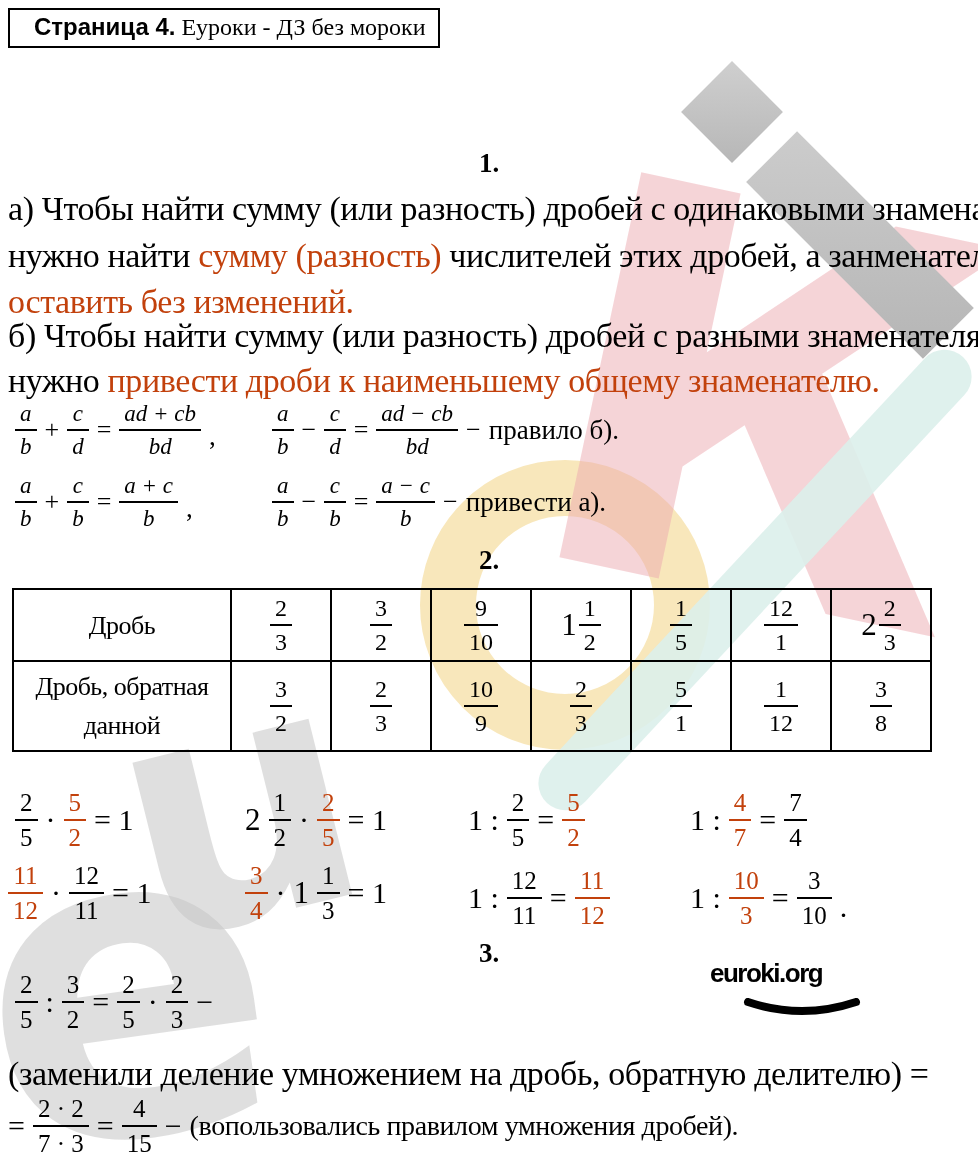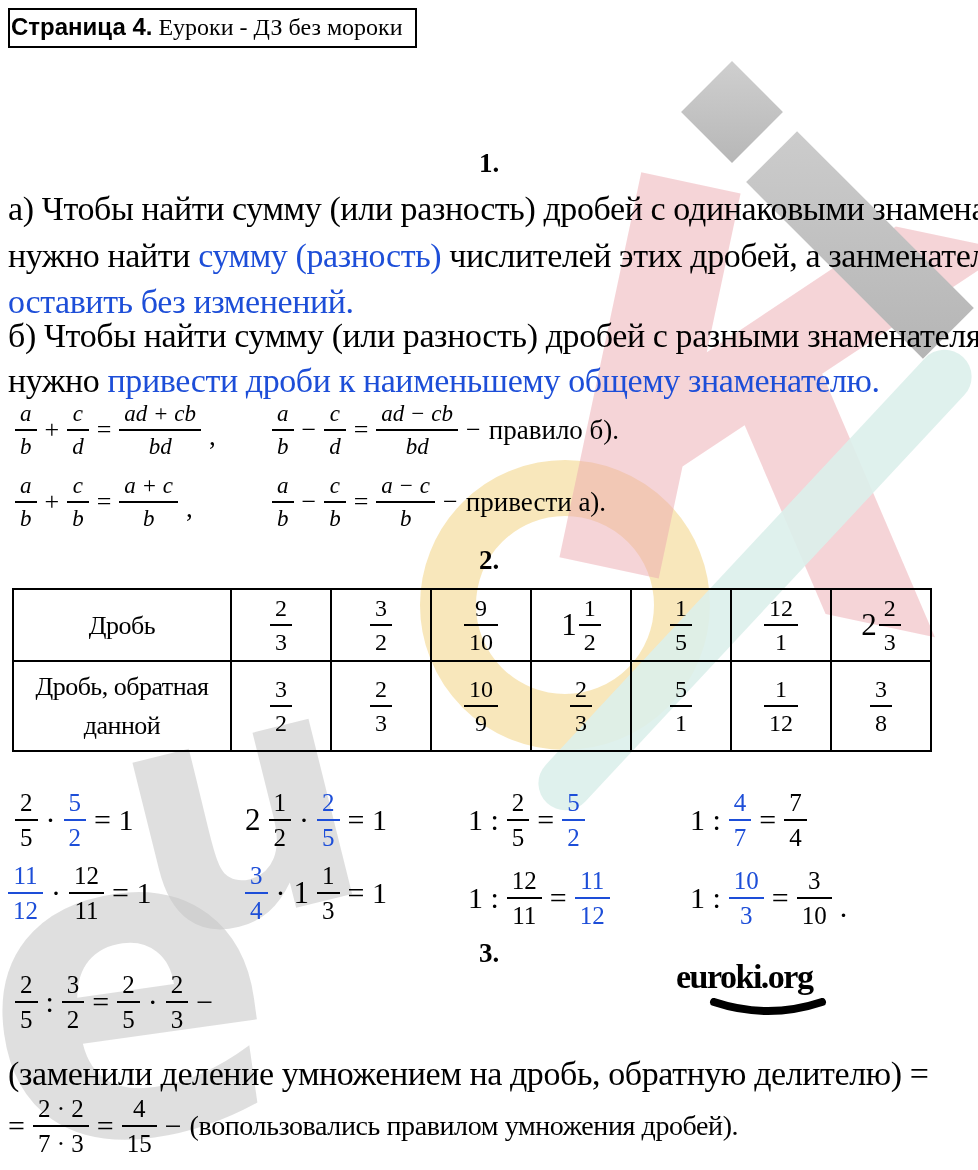--- a/index.html
+++ b/index.html
@@ -3,55 +3,55 @@
 <meta charset="utf-8">
 <style>
   *{margin:0;padding:0;box-sizing:border-box}
   html,body{background:#fff}
   body{width:978px;height:1170px;overflow:hidden}
   .page{position:relative;width:978px;height:1170px;background:#fff;overflow:hidden;
         font-family:"Liberation Serif","DejaVu Serif",serif;color:#000}
   .abs{position:absolute;z-index:2}
   .wm{position:absolute;z-index:0;pointer-events:none}
   .center{left:0;width:978px;text-align:center}
-  .red{color:#1d4ed8}
+  .red{color:#c2410c}
   
   .fr{display:inline-flex;flex-direction:column;text-align:center;line-height:1;vertical-align:middle}
   .fr>.n{padding:0 5px 4px}
   .fr>.d{border-top:2px solid currentColor;padding:4px 5px 0}
   
   .eq{display:inline-flex;align-items:center;gap:8px;font-size:30px}
   .eq .fr{font-size:25px}
   .eq .whole{font-size:31px}
   .eq .low{align-self:flex-end;margin-bottom:4px}
   
   .fm{display:inline-flex;align-items:center;gap:8px;font-size:27px}
   .fm .fr{font-size:23px;font-style:italic}
   .fm .op{font-style:normal;font-size:26px}
   .fm .tail{font-style:normal;font-size:27px}
   .fm .low{align-self:flex-end;margin-bottom:6px}
   .body-line{font-size:34px;letter-spacing:-0.4px;white-space:nowrap}
   .h-num{font-size:27px;font-weight:bold}
   
   .hdr{position:absolute;left:8px;top:8px;z-index:2;border:2px solid #000;
-       padding:3px 12px 5px 1px;font-size:24px;white-space:nowrap}
+       padding:3px 12px 5px 24px;font-size:24px;white-space:nowrap}
   .hdr .pg{font-family:"Liberation Sans",sans-serif;font-weight:bold}
   .title{top:56px;font-size:30px;font-weight:bold;letter-spacing:0.5px}
   
   .tbl{position:absolute;left:12px;top:588px;z-index:2;border-collapse:collapse;background:transparent}
   .tbl td{border:2px solid #000;text-align:center;vertical-align:middle;font-size:26px;padding:2px 4px}
   .tbl td.lab{width:218px;line-height:1.5;letter-spacing:-0.5px}
   .tbl td.c{width:100px}
   .tbl tr.r1 td{height:72px}
   .tbl tr.r2 td{height:90px}
   .tbl .fr{font-size:24px}
   .tbl .whole{font-size:31px;margin-right:2px;vertical-align:middle}
   
-  .logo{position:absolute;left:676px;top:958px;z-index:2;
-        font-family:Liberation Serif, serif;font-weight:800;font-size:34px;letter-spacing:-1.5px}
+  .logo{position:absolute;left:710px;top:958px;z-index:2;
+        font-family:Liberation Sans, sans-serif;font-weight:800;font-size:26px;letter-spacing:-1.5px}
   .logo svg{position:absolute;left:32px;top:40px}
   
   .wm-letter{font-family:"DejaVu Sans",sans-serif;font-weight:bold;line-height:1}
 </style>
 </head>
 <body>
 
 <div class="page">
 
   <div class="wm wm-letter" style="left:-20px;top:770px;font-size:430px;color:#c6c6c6;opacity:.55;transform:rotate(-8deg)">e</div>

